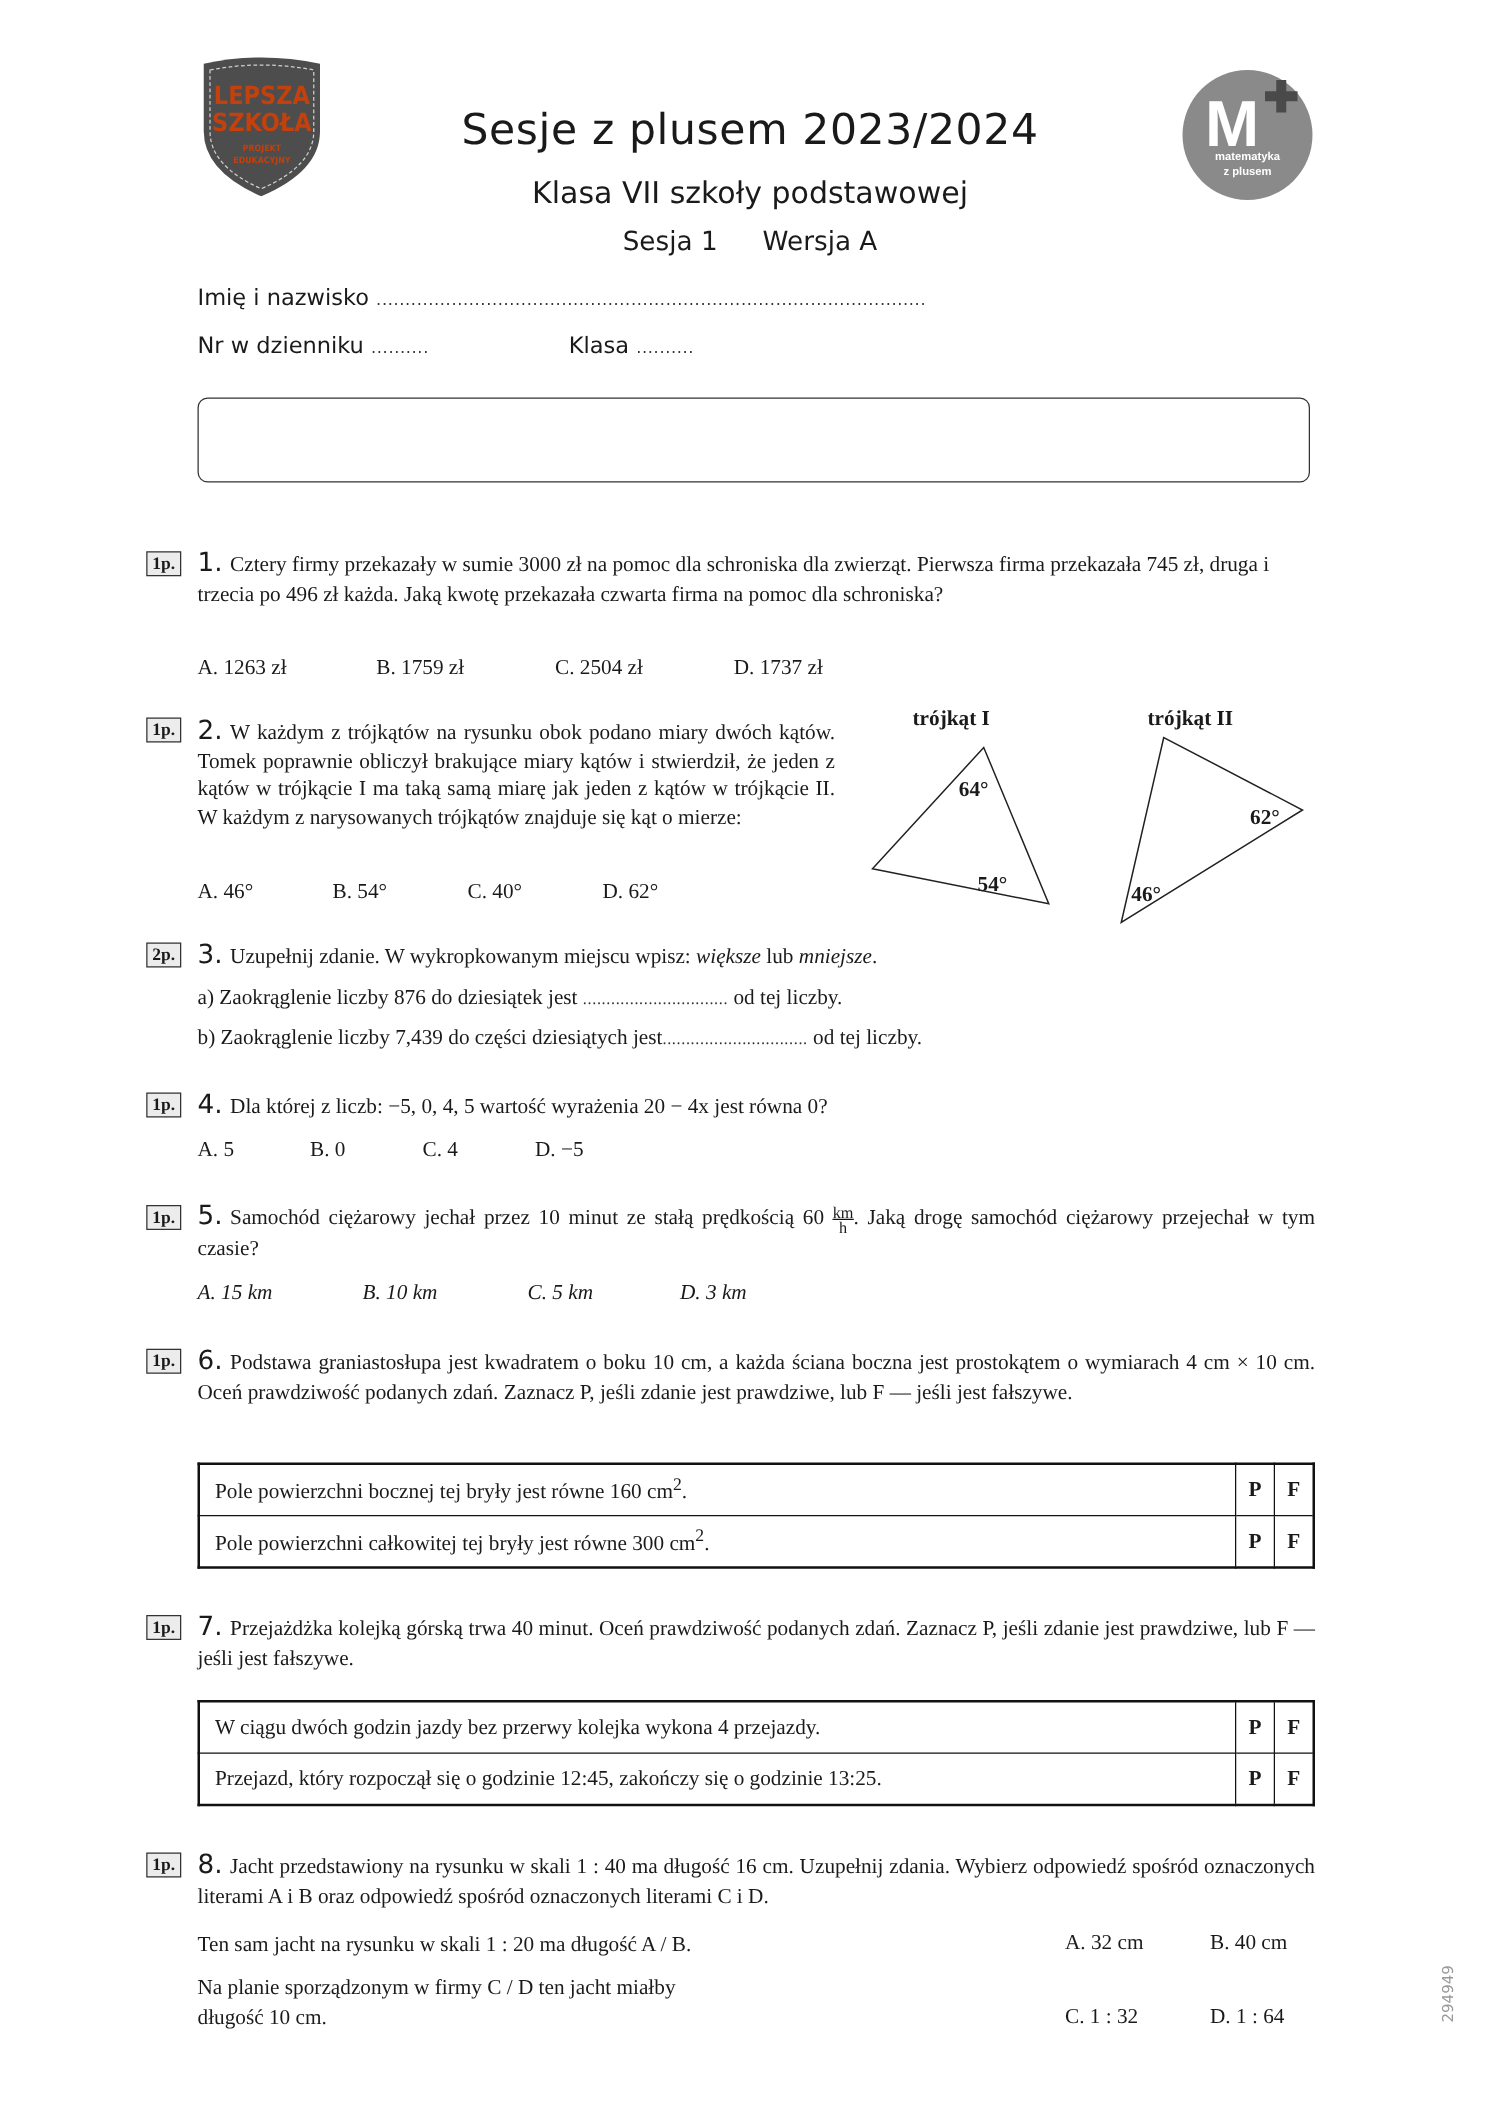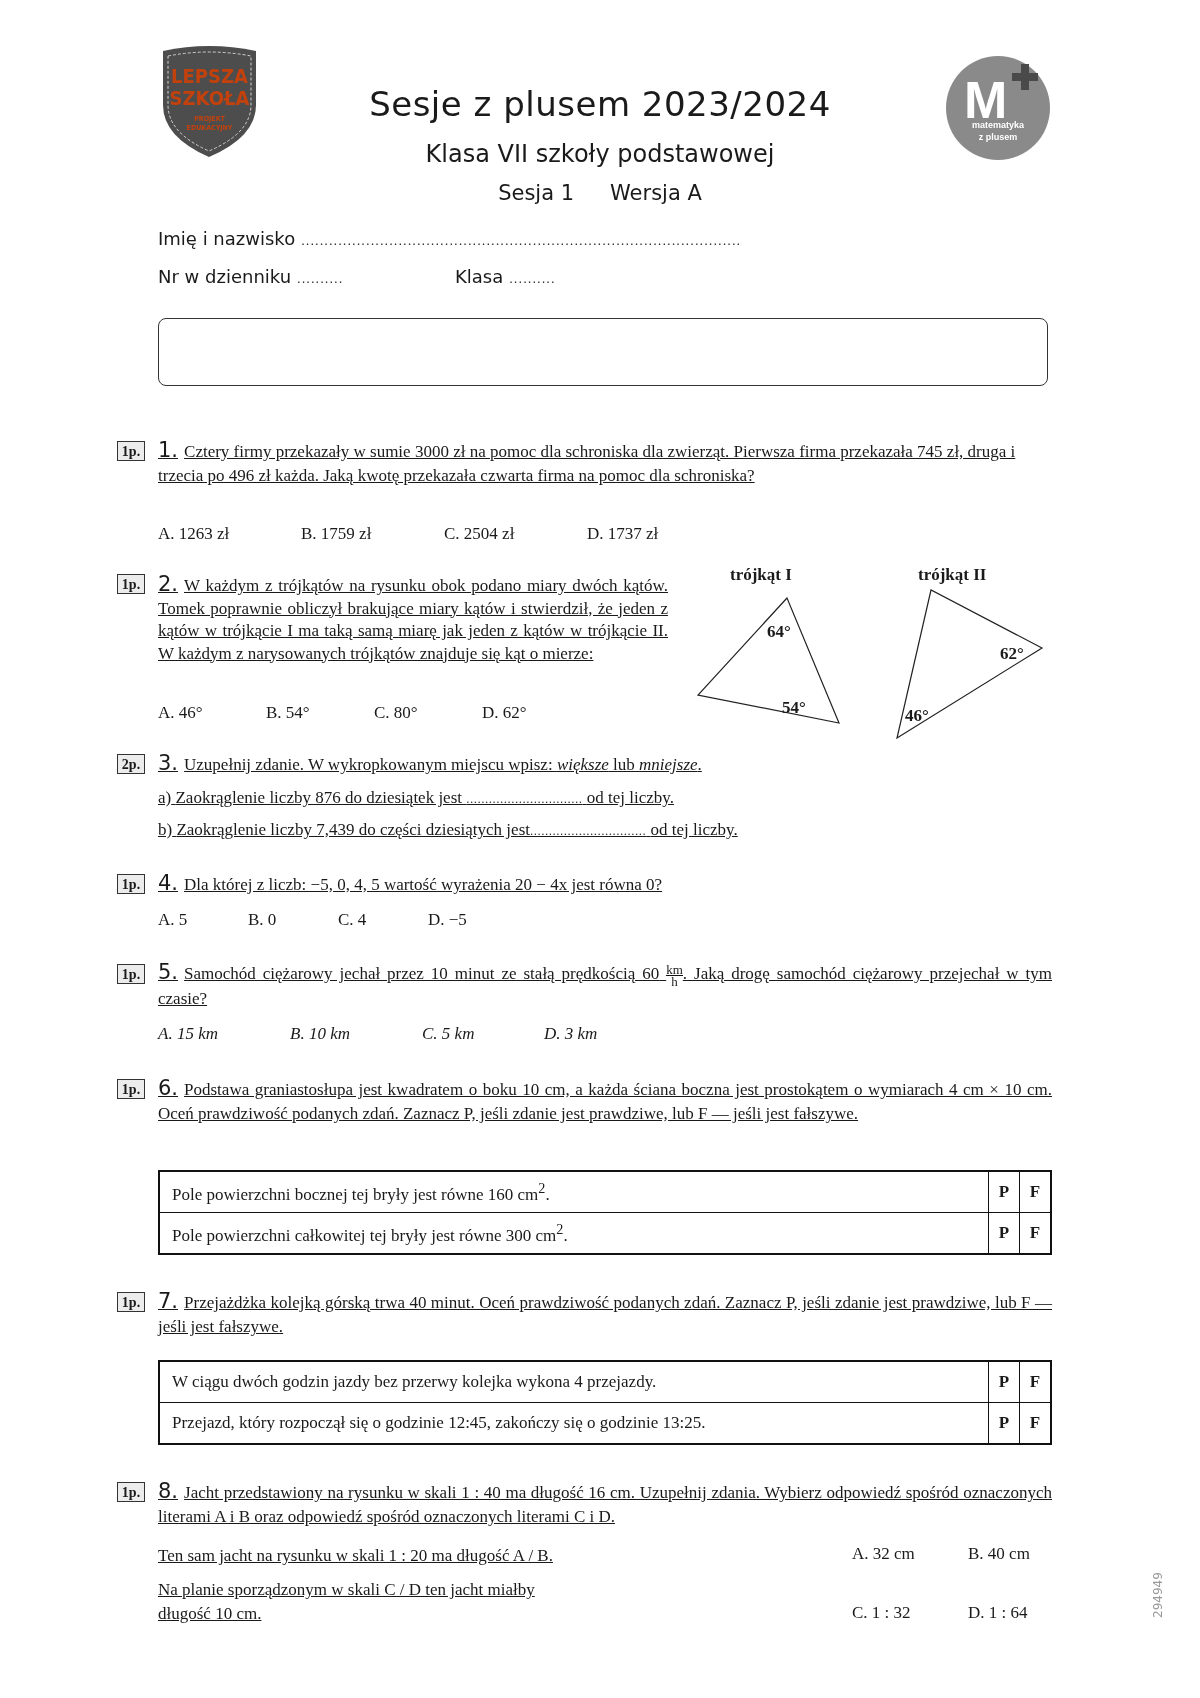--- a/index.html
+++ b/index.html
@@ -31,21 +31,21 @@
   .field { font-size: 18px; }
   .dots { color: #333; letter-spacing: 0.5px; font-size: 13px; }
 
   .notice { left: 158px; top: 318px; width: 890px; height: 68px; border: 1.5px solid #333; border-radius: 8px;
             box-sizing: border-box; padding: 14px 22px; font-size: 13px; line-height: 21px; }
 
   
   .badge { position: absolute; left: 117px; width: 28px; height: 20px; border: 1.5px solid #333;
            background: #ececec; font: bold 14px "Liberation Serif", serif; text-align: center; line-height: 19px;
            box-sizing: border-box; }
-  .task { position: absolute; left: 158px; font: 17px "Liberation Serif", serif; line-height: 24px; text-decoration: underline; }
+  .task { position: absolute; left: 158px; font: 17px "Liberation Serif", serif; line-height: 24px; }
   .num { font: 21px "DejaVu Sans", sans-serif; margin-right: 6px; }
   .opts { position: absolute; left: 158px; font: 17px "Liberation Serif", serif; }
   .opts span { display: inline-block; }
   em { font-style: italic; }
 
   table.pf { position: absolute; left: 158px; width: 894px; border-collapse: collapse; border: 2.5px solid #111;
              font: 17px "Liberation Serif", serif; }
   table.pf td { border: 1.5px solid #111; height: 40px; padding: 0 12px; }
   table.pf td.c { width: 30px; text-align: center; font-weight: bold; padding: 0; }
 
@@ -107,21 +107,21 @@
 </div>
 <div class="opts" style="top:524px;">
   <span style="width:143px">A. 1263 zł</span><span style="width:143px">B. 1759 zł</span><span style="width:143px">C. 2504 zł</span><span>D. 1737 zł</span>
 </div>
 
 <div class="badge" style="top:574px;">1p.</div>
 <div class="task" style="top:572px;width:510px;text-align:justify;line-height:22.5px;">
   <span class="num">2.</span><span>W każdym z trójkątów na rysunku obok podano miary dwóch kątów. Tomek poprawnie obliczył brakujące miary kątów i stwierdził, że jeden z kątów w trójkącie I ma taką samą miarę jak jeden z kątów w trójkącie II. W każdym z narysowanych trójkątów znajduje się kąt o mierze:</span>
 </div>
 <div class="opts" style="top:703px;">
-  <span style="width:108px">A. 46°</span><span style="width:108px">B. 54°</span><span style="width:108px">C. 80°</span><span>D. 62°</span>
+  <span style="width:108px">A. 46°</span><span style="width:108px">B. 54°</span><span style="width:108px">C. 40°</span><span>D. 62°</span>
 </div>
 
 <div class="abs tri-label" style="left:730px;top:565px;">trójkąt I</div>
 <div class="abs tri-label" style="left:918px;top:565px;">trójkąt II</div>
 <svg class="abs" style="left:690px;top:555px;" width="380" height="200">
   <polygon points="97,43 8,140 149,168" fill="none" stroke="#222" stroke-width="1.2"></polygon>
   <polygon points="241,35 207,183 352,93" fill="none" stroke="#222" stroke-width="1.2"></polygon>
 </svg>
 <div class="abs ang" style="left:767px;top:622px;">64°</div>
 <div class="abs ang" style="left:782px;top:698px;">54°</div>
@@ -200,19 +200,19 @@
   </table>
 
 <div class="badge" style="top:1482px;">1p.</div>
 <div class="task" style="top:1479px;width:894px;text-align:justify;">
   <span class="num">8.</span><span>Jacht przedstawiony na rysunku w skali 1 : 40 ma długość 16 cm. Uzupełnij zdania. Wybierz odpowiedź spośród oznaczonych literami A i B oraz odpowiedź spośród oznaczonych literami C i D.</span>
 </div>
 <div class="task" style="top:1544px;">Ten sam jacht na rysunku w skali 1 : 20 ma długość A / B.</div>
 <div class="right-opt" style="left:852px;top:1544px;">A. 32 cm</div>
 <div class="right-opt" style="left:968px;top:1544px;">B. 40 cm</div>
 <div class="task" style="top:1578px;">
-  <div>Na planie sporządzonym w skali C / D ten jacht miałby</div>
+  <div>Na planie sporządzonym w firmy C / D ten jacht miałby</div>
   <div>długość 10 cm.</div>
 </div>
 <div class="right-opt" style="left:852px;top:1603px;">C. 1 : 32</div>
 <div class="right-opt" style="left:968px;top:1603px;">D. 1 : 64</div>
 
 <div class="abs side-num" style="top:1618px;">294949</div>
 
 </body></html>

